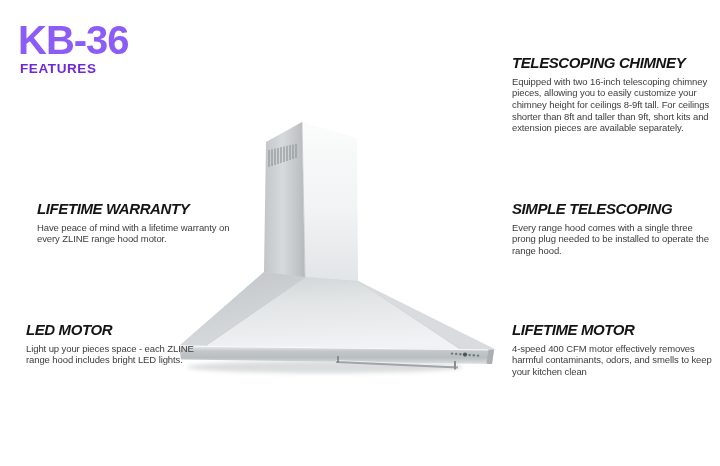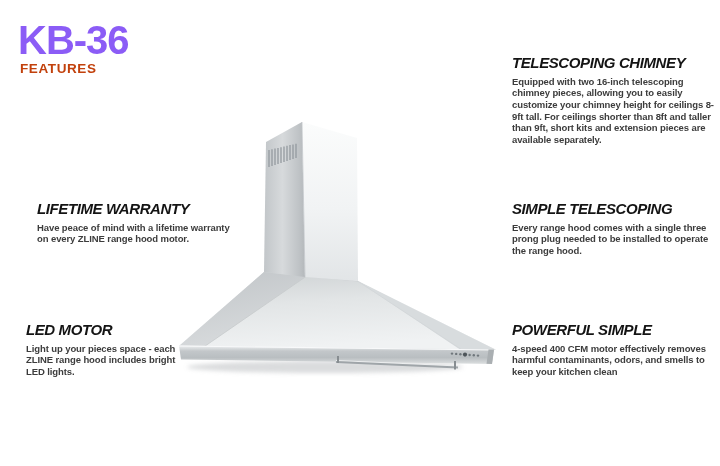--- a/index.html
+++ b/index.html
@@ -17,35 +17,35 @@
   .page-title {
     left: 18px; top: 20px;
     font-size: 40px; font-weight: 800;
     letter-spacing: -1px; line-height: 1;
     color: #8b5cf6;
   }
   .page-subtitle {
     left: 20px; top: 61px;
     font-size: 13.5px; font-weight: 700;
     letter-spacing: 0.6px;
-    color: #c2410c;
+    color: #6d28d9;
   }
 
   
   .feature h2 {
     margin: 0 0 4px 0;
     font-size: 15px; font-weight: 800;
     letter-spacing: -0.4px; line-height: 1.1;
     color: #141414;
     white-space: nowrap;
     font-style: italic;
   }
   .feature p {
     margin: 0;
-    font-size: 9.5px; font-weight: 700;
+    font-size: 9.5px; font-weight: 400;
     letter-spacing: -0.1px; line-height: 11.7px;
     color: #3c3c3c;
   }
   .f-telescoping { left: 512px; top: 55px;  width: 202px; }
   .f-lifetime    { left: 37px;  top: 201px; width: 206px; }
   .f-simple      { left: 512px; top: 201px; width: 202px; }
   .f-led         { left: 26px;  top: 322px; width: 170px; }
   .f-powerful    { left: 512px; top: 322px; width: 202px; }
 
   .hood-svg { left: 0; top: 0; }
@@ -157,15 +157,15 @@
   <h2>SIMPLE TELESCOPING</h2>
   <p>Every range hood comes with a single three prong plug needed to be installed to operate the range hood.</p>
 </div>
 
 <div class="abs feature f-led">
   <h2>LED MOTOR</h2>
   <p>Light up your pieces space - each ZLINE range hood includes bright LED lights.</p>
 </div>
 
 <div class="abs feature f-powerful">
-  <h2>POWERFUL SIMPLE</h2>
+  <h2>LIFETIME MOTOR</h2>
   <p>4-speed 400 CFM motor effectively removes harmful contaminants, odors, and smells to keep your kitchen clean</p>
 </div>
 
 </body></html>

